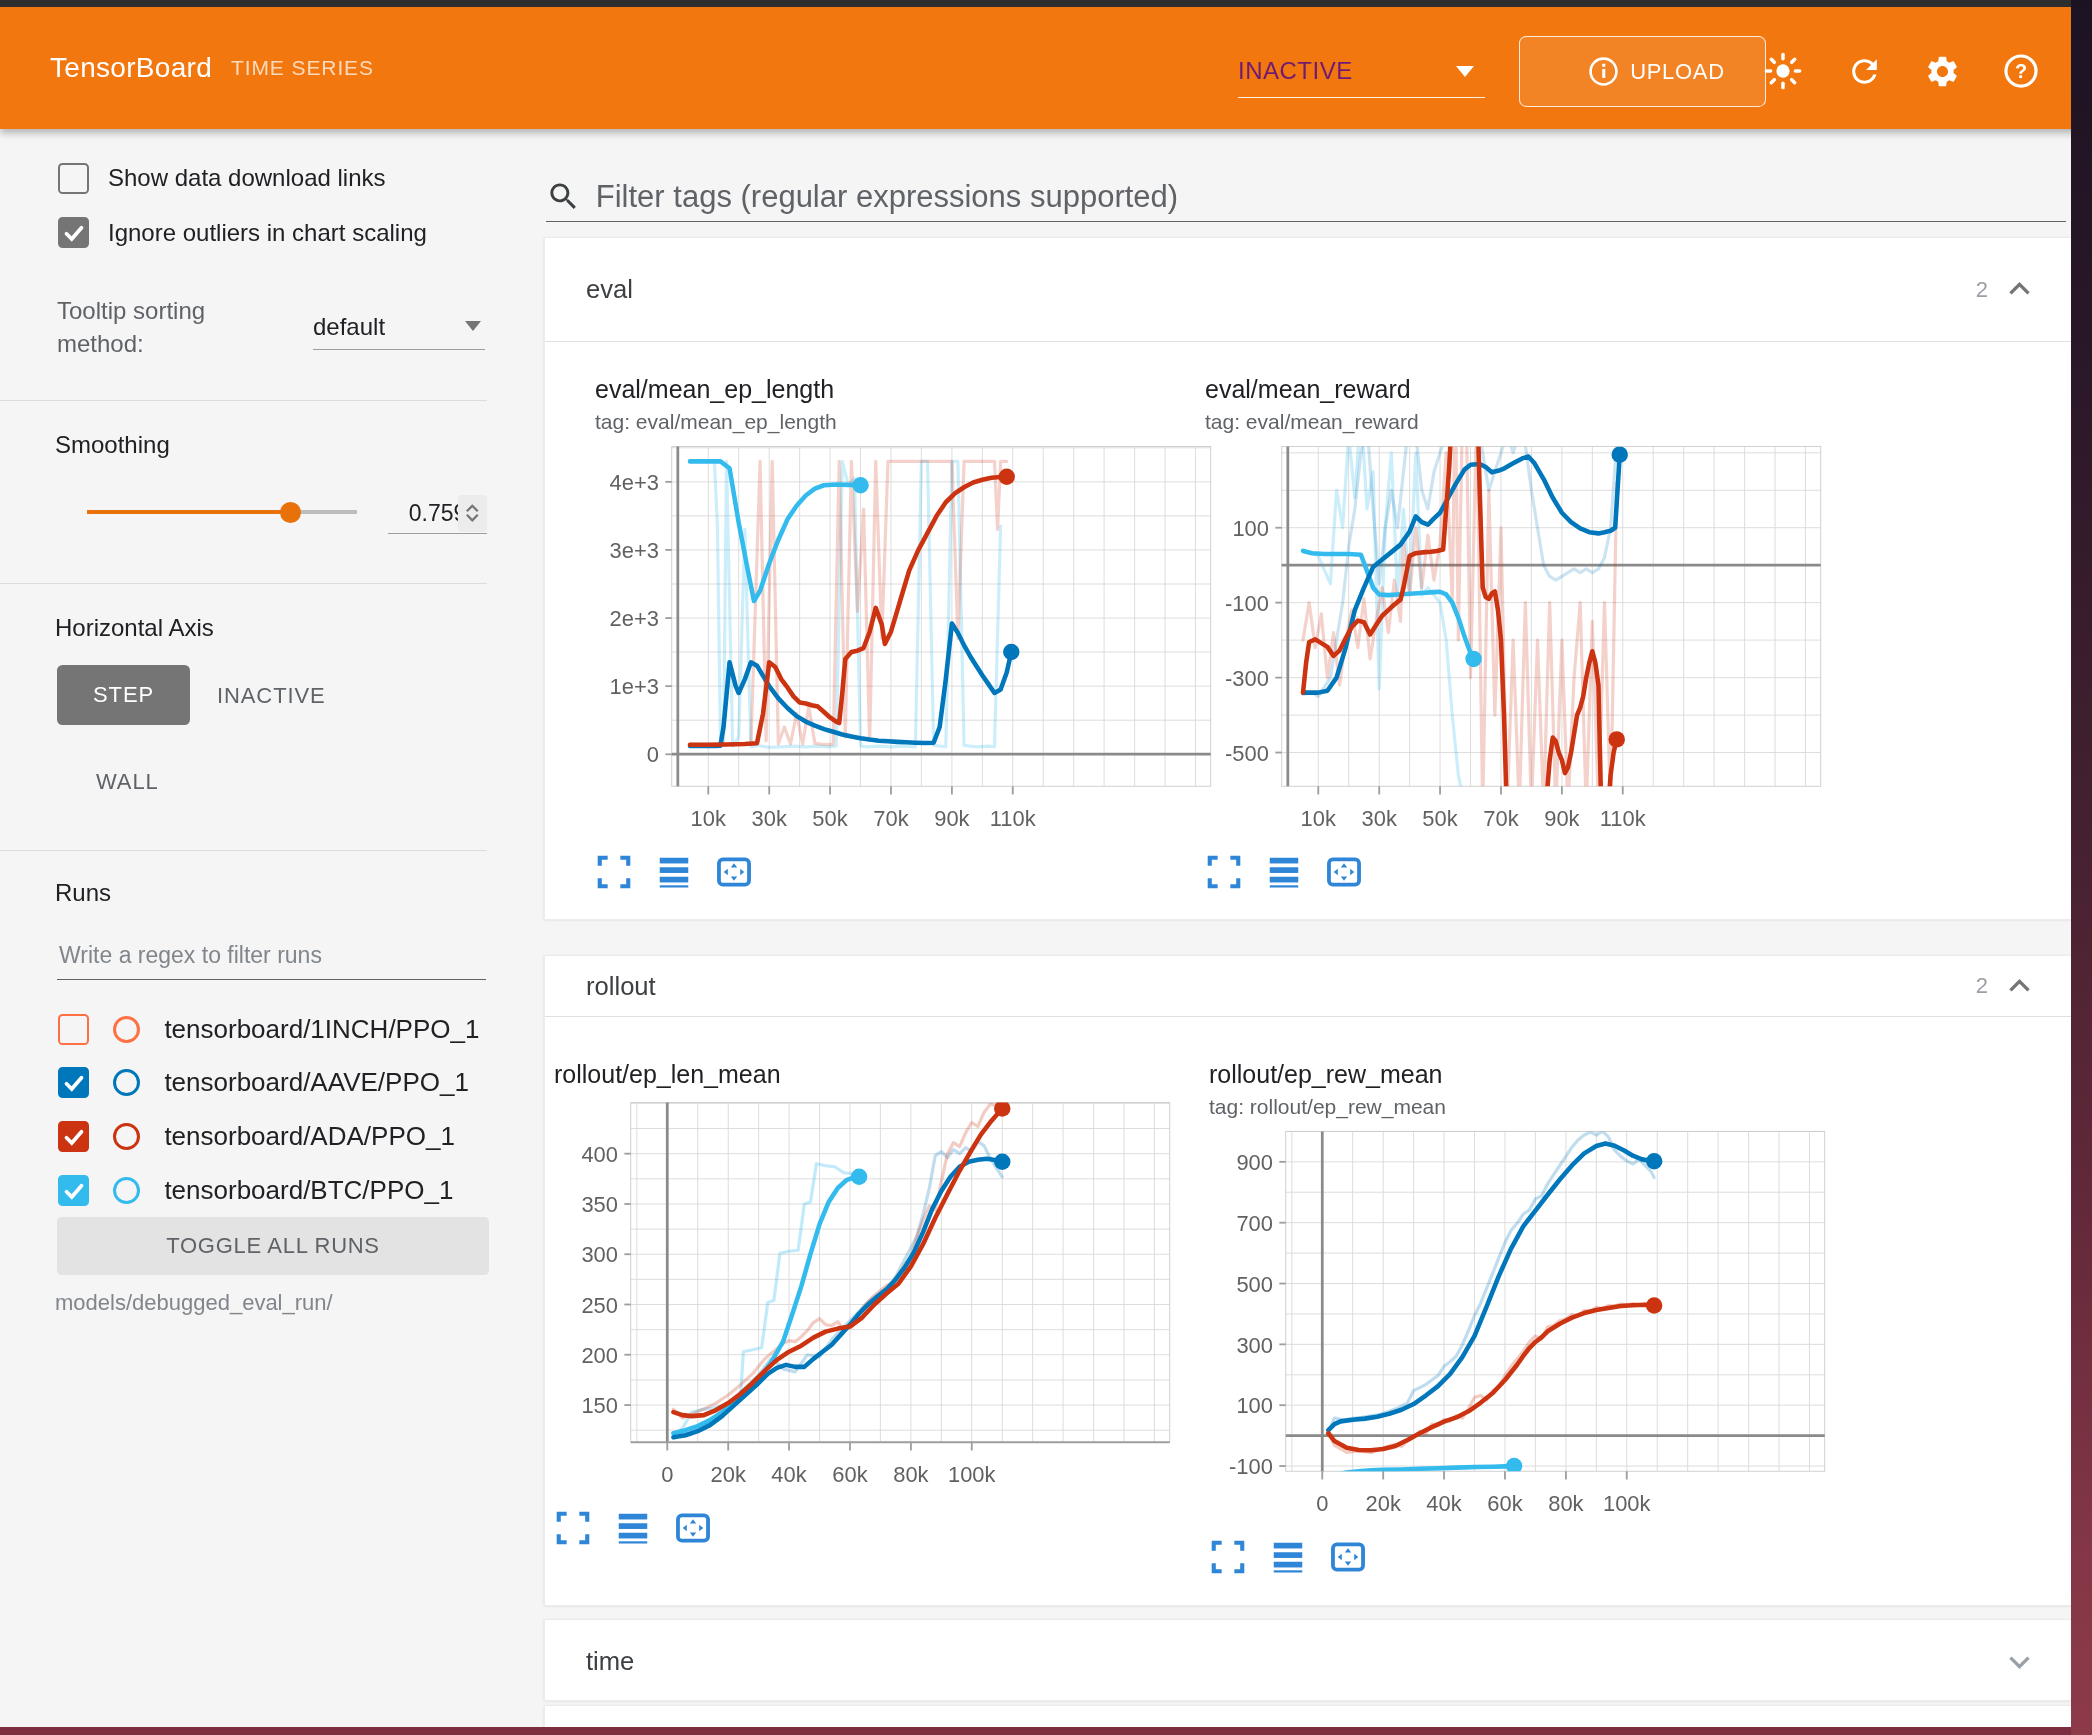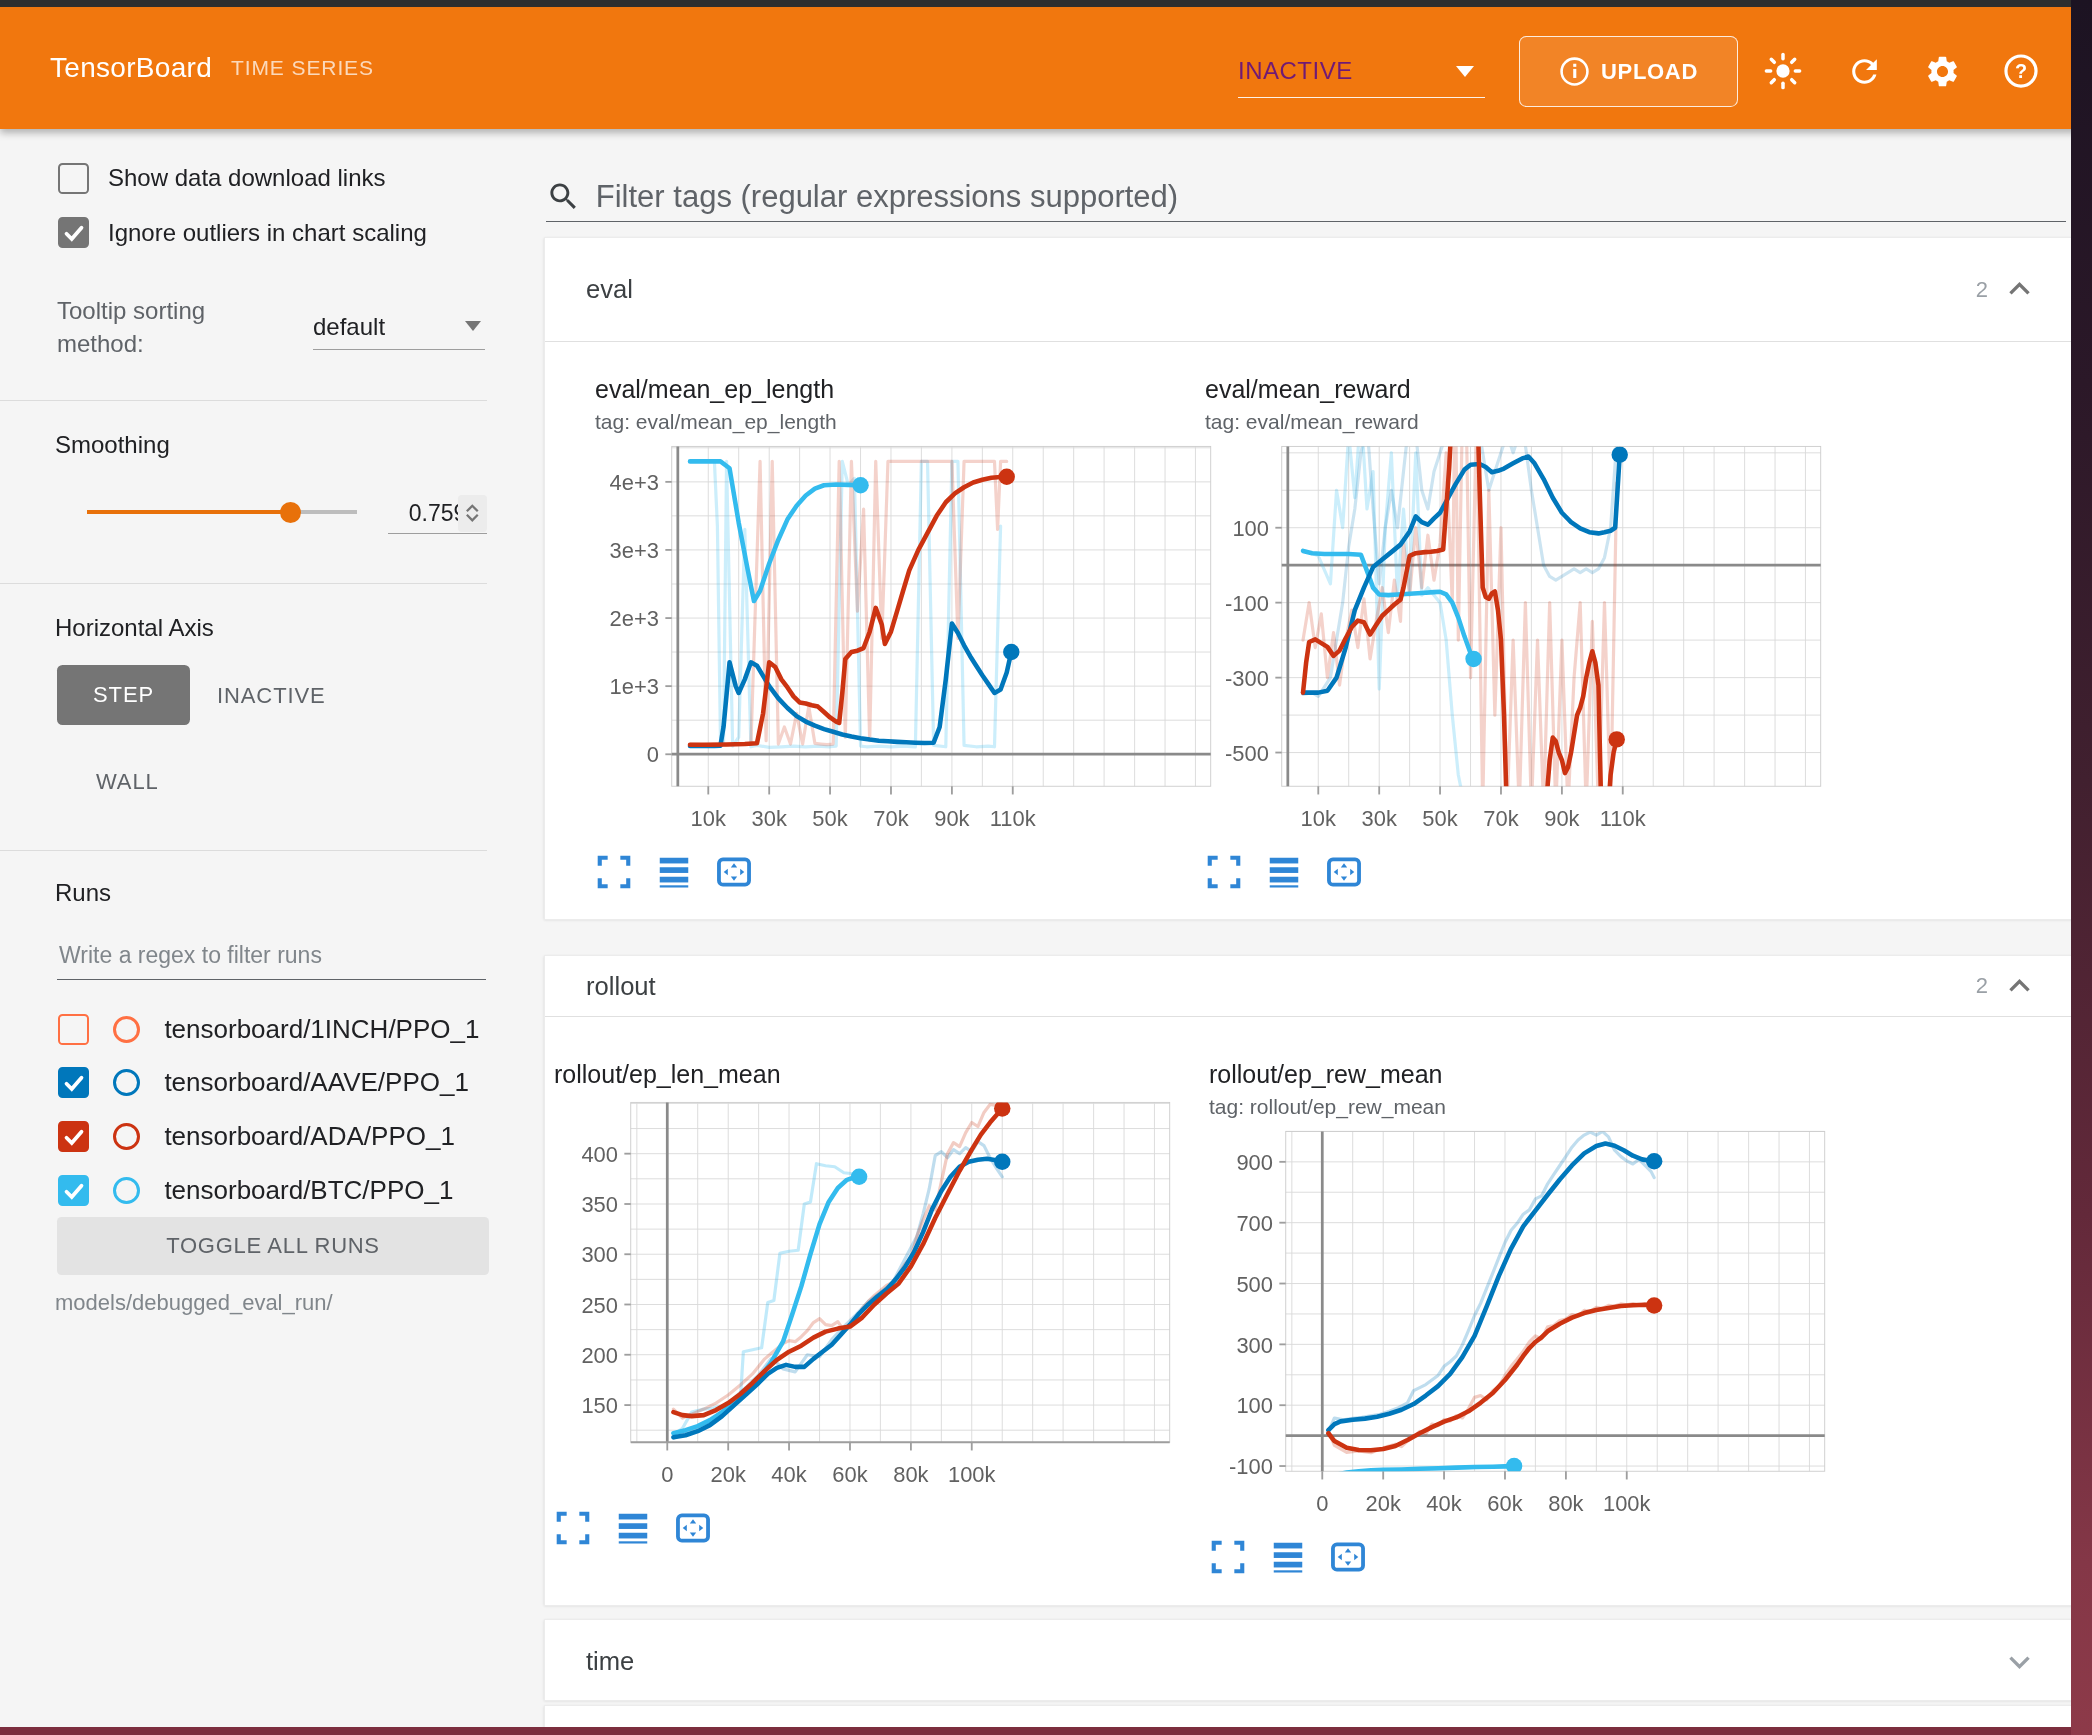--- a/index.html
+++ b/index.html
@@ -21,21 +21,21 @@
   .tab.active{color:#fff;}
   .tab.active::after{content:"";position:absolute;left:0;right:0;bottom:0;height:4.6px;background:#fff;}
   #tab-timeseries{left:207px;}
   #tab-scalars{left:338px;}
   #status-dd{left:1238px;top:37px;width:247px;height:53px;border-bottom:1.8px solid rgba(255,255,255,0.9);
              color:#701a75;font-size:24px;font-weight:500;letter-spacing:0.5px;display:flex;align-items:center;}
   #status-caret{position:absolute;right:11px;top:22px;width:0;height:0;
       border-left:9.1px solid transparent;border-right:9.1px solid transparent;border-top:11px solid #fff;}
   #upload-btn{left:1519px;top:29px;width:217px;height:69px;border:1.8px solid rgba(255,255,255,0.85);
       border-radius:7.3px;background:rgba(255,255,255,0.10);display:flex;align-items:center;justify-content:center;
-      gap:11px;color:#fff;font-size:22px;font-weight:700;letter-spacing:0.7px;}
+      gap:11px;color:#fff;font-size:22px;font-weight:400;letter-spacing:0.7px;padding-left:28px;}
   .hicon{top:44px;width:40px;height:40px;display:flex;align-items:center;justify-content:center;}
   
   .side-label{font-size:24px;color:#202124;}
   .gray{color:#5f6368;}
   .hint{color:#80868b;}
   .divider{height:0.9px;background:#dcdcdc;left:0;width:487px;}
   .cb{width:31px;height:31px;border:2.7px solid #757575;border-radius:4.6px;box-sizing:border-box;
       display:flex;align-items:center;justify-content:center;}
   .cb svg{display:none;}
   .cb.on{background:#757575;}

